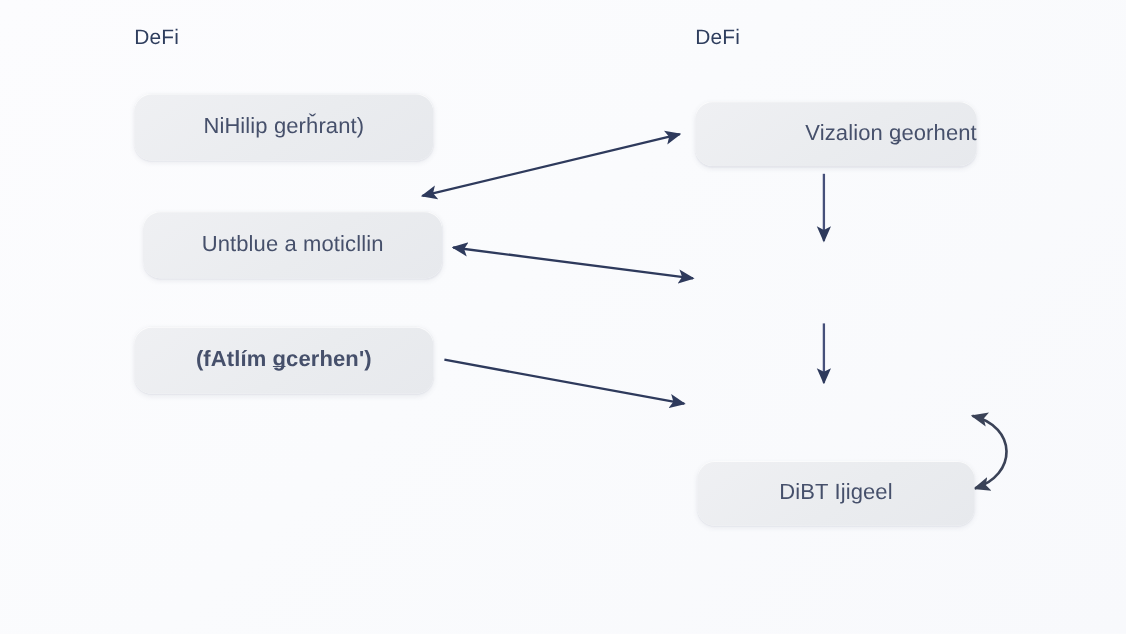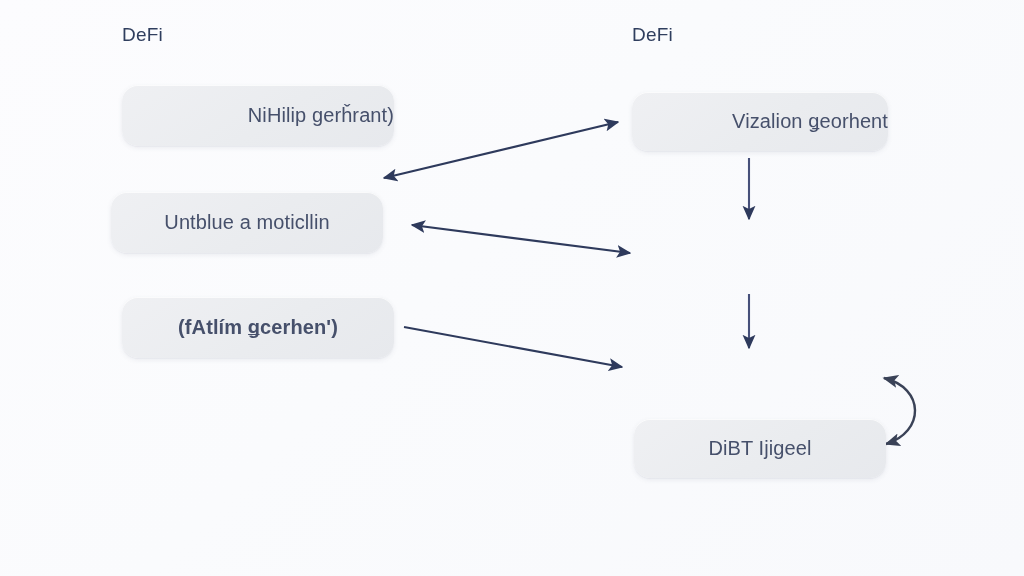--- a/index.html
+++ b/index.html
@@ -44,22 +44,22 @@
     color: #46506b;
     font-size: 20px;
     letter-spacing: 0.1px;
     white-space: nowrap;
   }
   .node-label {
     display: block;
     text-align: center;
   }
   
-  #node-l1 { left: 122px; top: 85px;  width: 272px; height: 61px; justify-content: flex-end; }
-  #node-l2 { left: 111px; top: 192px; width: 272px; height: 61px; }
+  #node-l1 { left: 122px; top: 85px;  width: 272px; height: 61px; }
+  #node-l2 { left: 130px; top: 192px; width: 272px; height: 61px; }
   #node-l3 { left: 122px; top: 297px; width: 272px; height: 61px; font-weight: bold; }
   
   #node-r1 { left: 632px; top: 92px;  width: 256px; height: 59px; justify-content: flex-end; }
   #node-r2 { left: 632px; top: 228px; width: 256px; height: 59px; }
   #node-r3 { left: 634px; top: 356px; width: 252px; height: 59px; }
   #node-r4 { left: 634px; top: 419px; width: 252px; height: 59px; align-items: center; }
 
   #edges {
     position: absolute;
     left: 0; top: 0;

